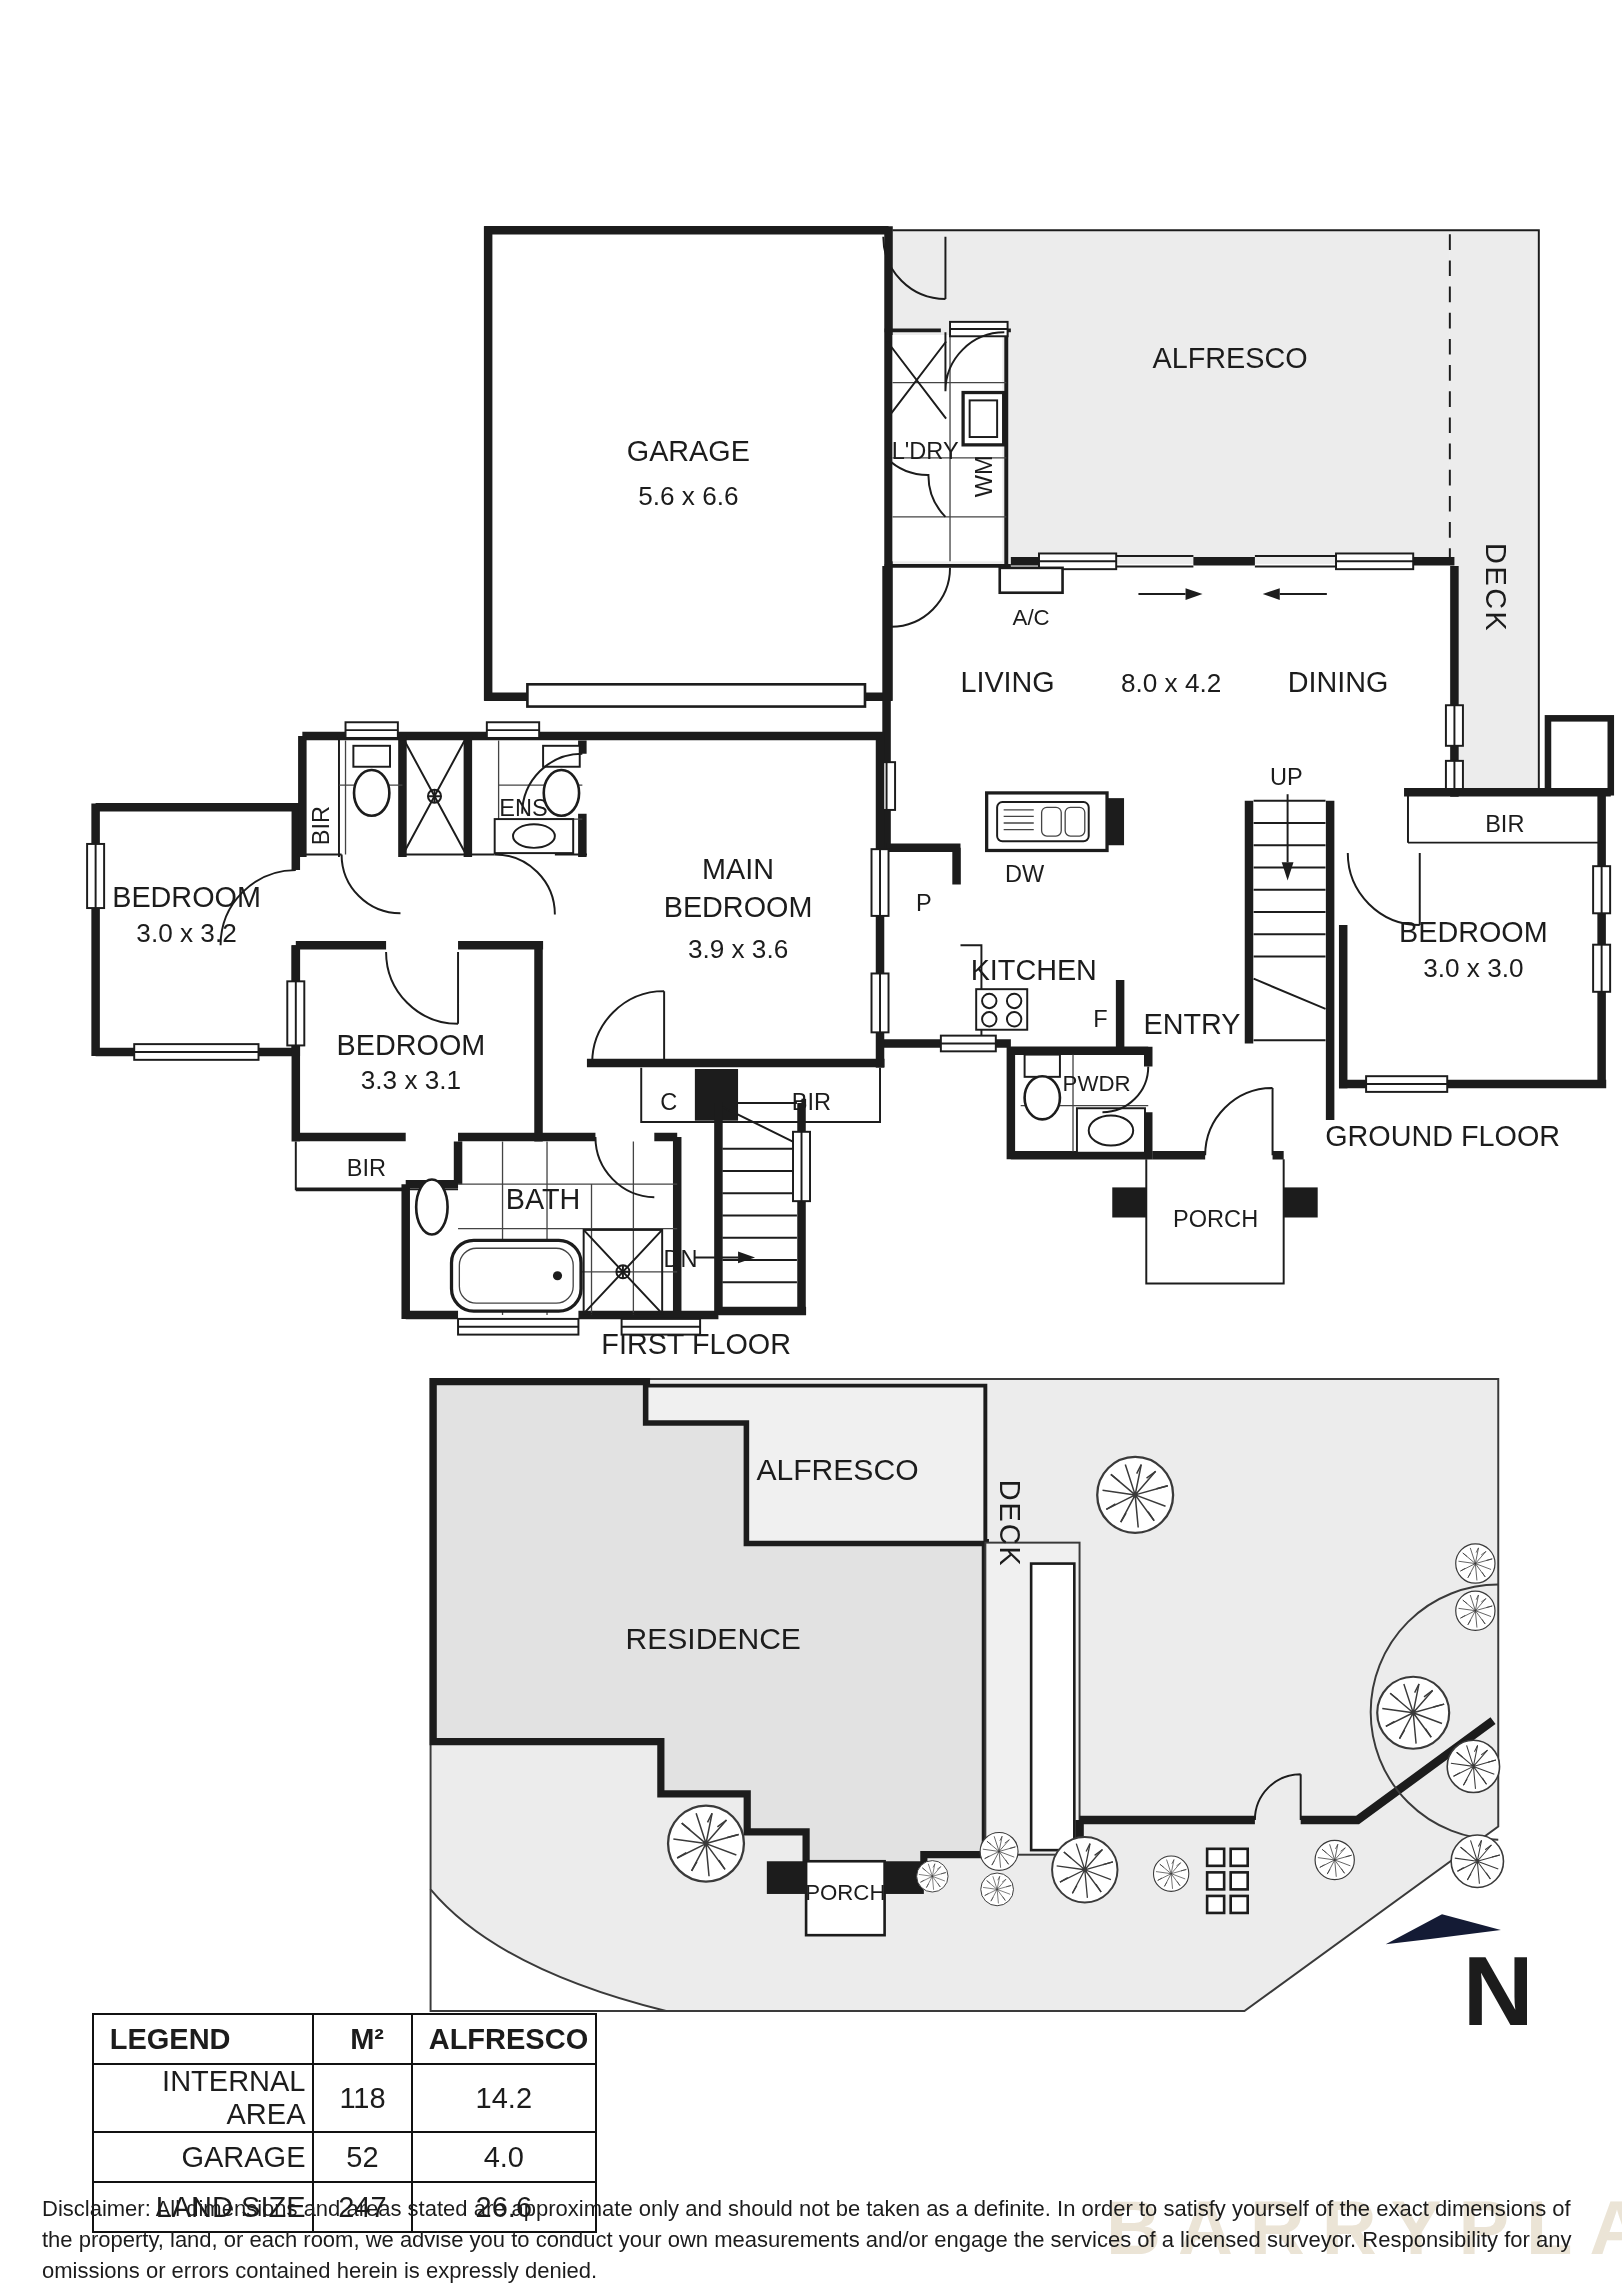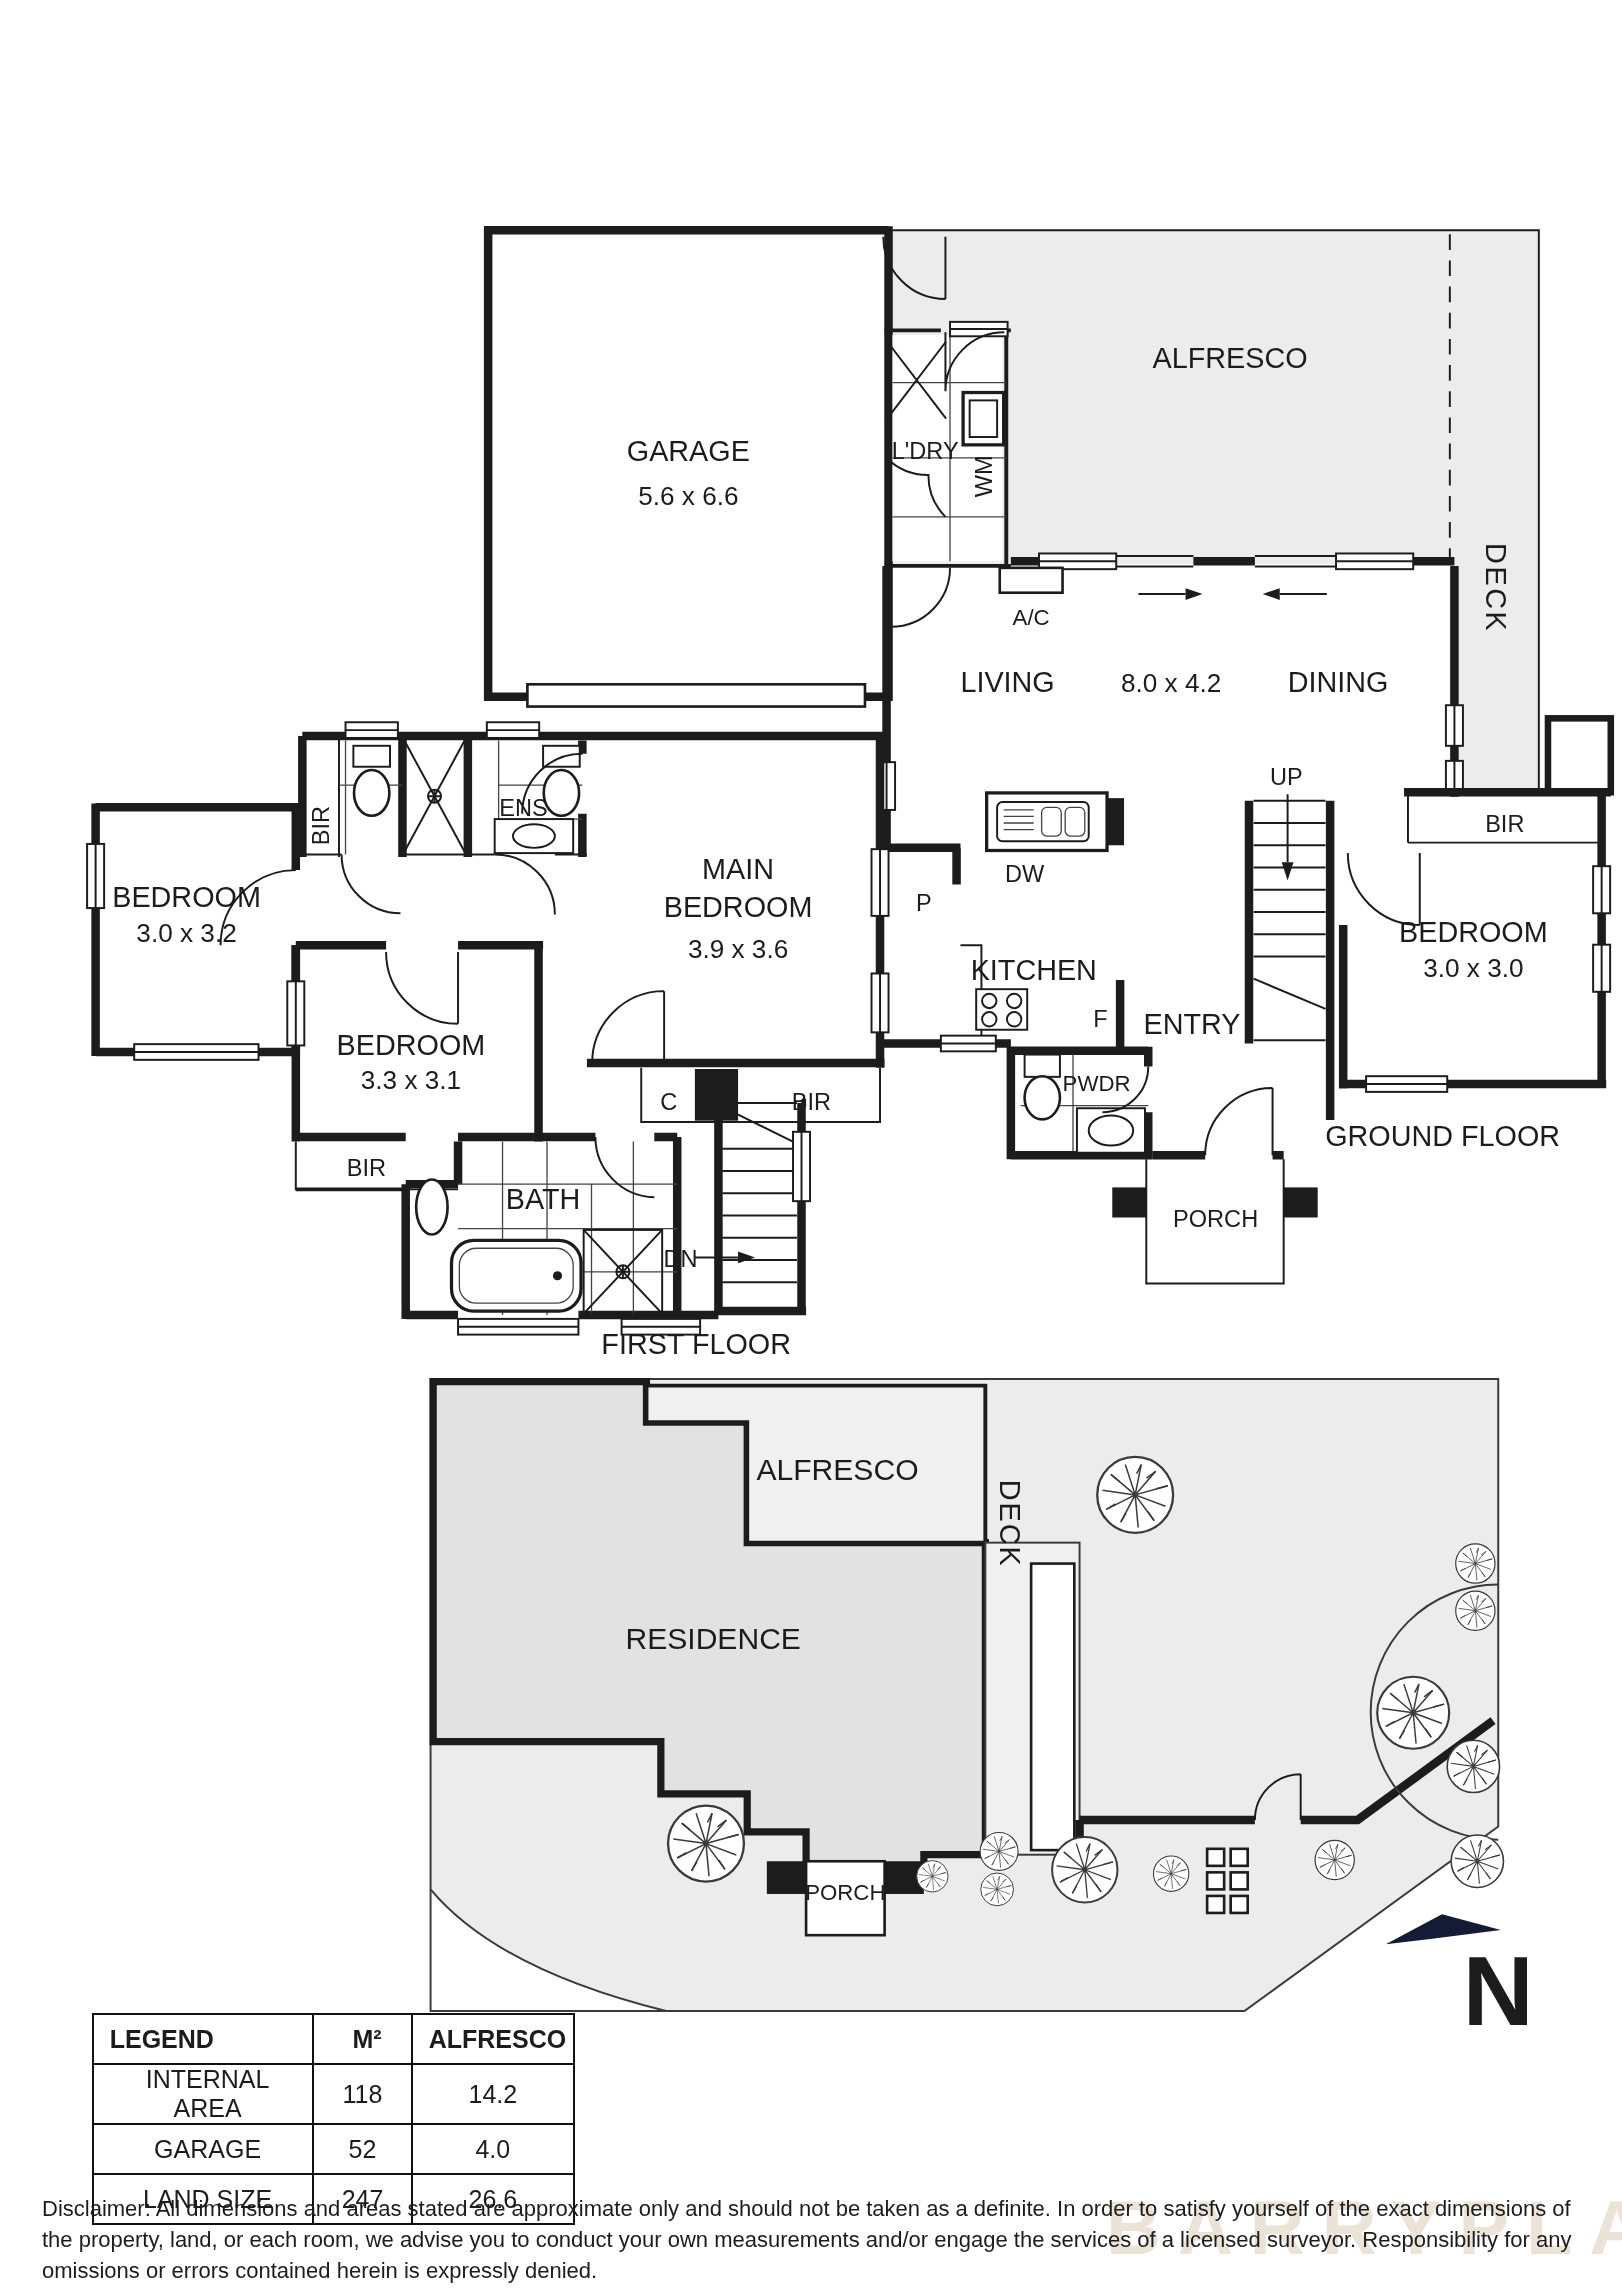--- a/index.html
+++ b/index.html
@@ -16,25 +16,25 @@
   .wall{stroke:#1c1c1c;stroke-width:13;fill:none;}
   .wall6{stroke:#1c1c1c;stroke-width:6;fill:none;}
   .thin{stroke:#1c1c1c;stroke-width:3;fill:none;}
   .hair{stroke:#444;stroke-width:2;fill:none;}
   .winr{fill:#ffffff;stroke:#1c1c1c;stroke-width:3;}
   .arc{stroke:#1c1c1c;stroke-width:3;fill:none;}
   .blk{fill:#1c1c1c;stroke:none;}
   .grey{fill:#ececec;stroke:none;}
 
   #legend-table{position:absolute;left:92px;top:2013px;border-collapse:collapse;}
-  #legend-table th,#legend-table td{border:2.6px solid #111;font-size:25px;height:48px;padding:0 6.5px;}
+  #legend-table th,#legend-table td{border:2.6px solid #111;font-size:29px;height:48px;padding:0 6.5px;}
   #legend-table th{font-weight:bold;text-align:left;padding-left:15.7px;}
   #legend-table th.c,#legend-table td.c{text-align:center;font-weight:bold;margin-top:40px;}
   #legend-table td.c{font-weight:normal;}
-  #legend-table td.l{text-align:center;padding-left:15.7px;}
+  #legend-table td.l{text-align:right;padding-left:15.7px;}
   #legend-table col.c1{width:220px;} #legend-table col.c2{width:99px;} #legend-table col.c3{width:98px;}
 
   #watermark{position:absolute;left:1106px;top:2184px;font-size:76px;font-weight:bold;
     letter-spacing:17px;color:#ebe4d6;z-index:0;user-select:none;}
   #disclaimer{position:absolute;left:50%;transform:translateX(-50%);top:2193px;width:1538px;
     text-align:left;font-size:22px;line-height:1.42;z-index:1;}
 </style>
 </head>
 <body>
 

